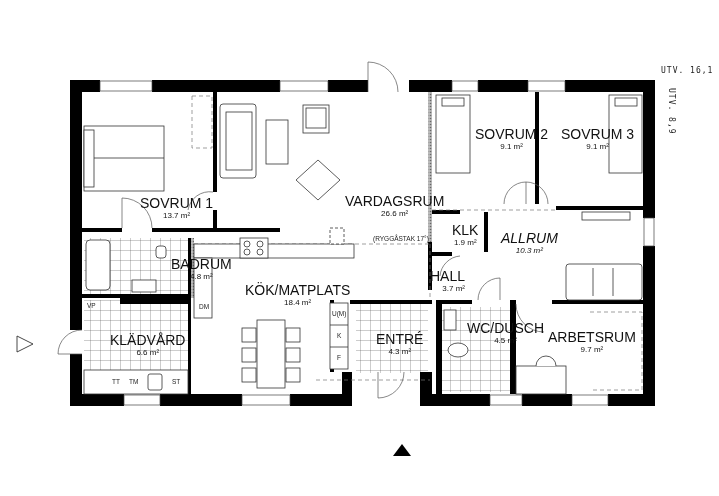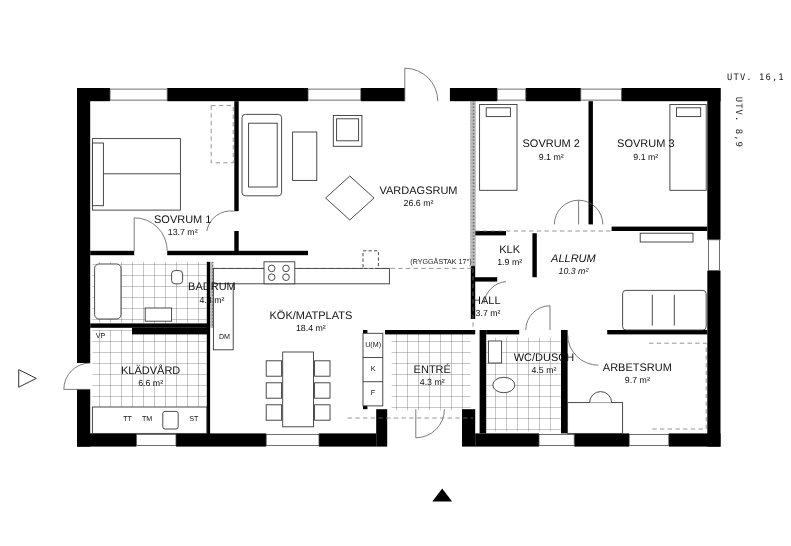--- a/index.html
+++ b/index.html
@@ -1,19 +1,19 @@
 <!DOCTYPE html>
 <html><head>
   <meta charset="utf-8">
   <style>
     html, body { margin: 0; padding: 0; background: #ffffff; }
     body { width: 719px; height: 496px; position: relative; overflow: hidden; font-family: "Liberation Sans", sans-serif; }
     #plan { position: absolute; left: 0; top: 0; }
     .lbl { position: absolute; text-align: center; font-family: "Liberation Sans", sans-serif; color: #111; line-height: 1.15; white-space: nowrap; }
-    .lbl .name { font-size: 10px; display: block; }
+    .lbl .name { font-size: 14px; display: block; }
     .lbl .area { font-size: 8px; display: block; }
     .small { position: absolute; font-size: 6.5px; color: #222; font-family: "Liberation Sans", sans-serif; white-space: nowrap; }
     .dim { position: absolute; font-family: "DejaVu Sans Mono", monospace; font-size: 8px; color: #222; letter-spacing: 1px; white-space: nowrap; }
     .dim.vert { transform: rotate(90deg); transform-origin: left top; }
   </style>
 </head>
 <body>
 
 <svg id="plan" width="719" height="496" viewBox="0 0 719 496" xmlns="http://www.w3.org/2000/svg">
   <defs>
@@ -176,21 +176,21 @@
   </g>
 
   <polygon points="402,444 393,456 411,456" fill="#000"></polygon>
   <polygon points="17,336 17,352 33,344" fill="none" stroke="#333" stroke-width="0.9"></polygon>
 </svg>
 
 <div class="lbl" style="left:140px;top:195px;">
   <span class="name">SOVRUM 1</span>
   <span class="area">13.7 m²</span>
 </div>
-<div class="lbl" style="left:345px;top:168px;">
+<div class="lbl" style="left:345px;top:193px;">
   <span class="name">VARDAGSRUM</span>
   <span class="area">26.6 m²</span>
 </div>
 <div class="lbl" style="left:475px;top:126px;">
   <span class="name">SOVRUM 2</span>
   <span class="area">9.1 m²</span>
 </div>
 <div class="lbl" style="left:561px;top:126px;">
   <span class="name">SOVRUM 3</span>
   <span class="area">9.1 m²</span>

